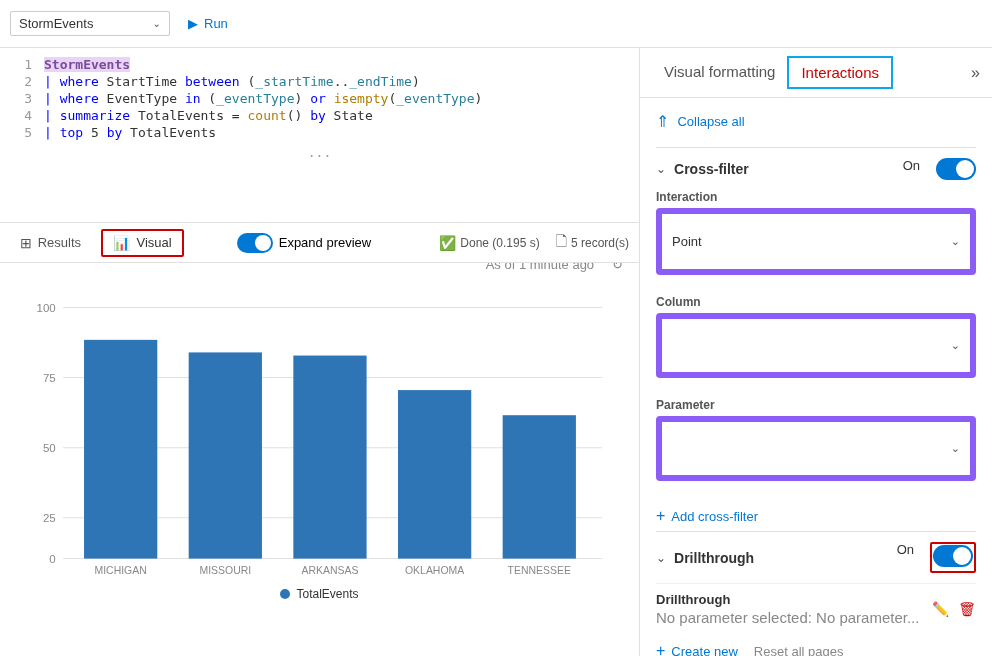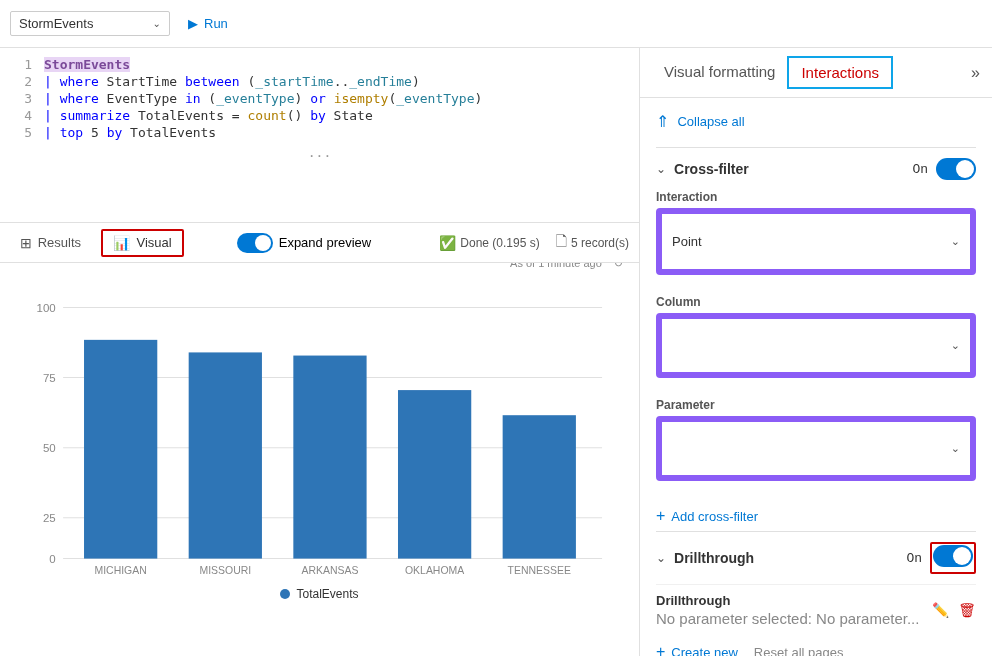--- a/index.html
+++ b/index.html
@@ -39,42 +39,42 @@
     .toggle { width: 36px; height: 20px; background: #0078d4; border-radius: 10px; position: relative; cursor: pointer; }
     .toggle-thumb { width: 16px; height: 16px; background: #fff; border-radius: 50%; position: absolute; top: 2px; right: 2px; }
     .status-area { margin-left: auto; display: flex; align-items: center; gap: 16px; color: #555; font-size: 12px; }
     .status-done { display: flex; align-items: center; gap: 4px; }
     .check-icon { color: #107c10; font-size: 14px; }
     .records-icon { font-size: 14px; }
 
     
     .chart-area { flex: 1; padding: 12px 16px; overflow: hidden; }
     .chart-title { font-size: 13px; font-weight: 600; color: #333; margin-bottom: 4px; }
-    .chart-timestamp { font-size: 11px; color: #888; float: right; margin-top: -18px; display: flex; gap: 12px; }
+    .chart-timestamp { font-size: 13px; color: #888; float: right; margin-top: -18px; display: flex; gap: 18px; }
     .chart-container { position: relative; height: 300px; margin-top: 8px; }
     .chart-svg { width: 100%; height: 100%; }
     .chart-legend { display: flex; align-items: center; justify-content: center; gap: 6px; margin-top: 4px; font-size: 12px; color: #333; }
     .legend-dot { width: 10px; height: 10px; border-radius: 50%; background: #2E75B6; display: inline-block; }
 
     
     .right-panel { flex: 1; display: flex; flex-direction: column; padding: 0; overflow-y: auto; }
     .panel-tabs { display: flex; align-items: center; padding: 8px 12px; border-bottom: 1px solid #e0e0e0; gap: 0; }
     .panel-tab { padding: 6px 12px; cursor: pointer; font-size: 15px; color: #555; border-bottom: 2px solid transparent; text-align: center; }
     .panel-tab.active { color: #c00; border: 2px solid #0ea5e9; }
     .panel-expand { margin-left: auto; cursor: pointer; color: #555; font-size: 16px; }
 
     .panel-body { padding: 10px 16px; }
     .collapse-all-btn { display: flex; align-items: center; gap: 8px; color: #0078d4; cursor: pointer; font-size: 13px; margin-bottom: 12px; padding: 4px 0; }
 
     
     .section { border-top: 1px solid #e0e0e0; margin-bottom: 0; }
     .section-header { display: flex; align-items: center; padding: 10px 0; cursor: pointer; }
     .section-chevron { color: #555; margin-right: 8px; font-size: 12px; }
     .section-title { font-size: 14px; font-weight: 600; color: #333; flex: 1; }
-    .section-toggle-area { display: flex; align-items: center; gap: 8px; font-family: Liberation Mono, monospace; }
+    .section-toggle-area { display: flex; align-items: flex-start; gap: 16px; }
     .toggle-label { font-size: 13px; color: #333; }
     .toggle-blue { width: 40px; height: 22px; background: #0078d4; border-radius: 11px; position: relative; cursor: pointer; display: inline-block; }
     .toggle-blue-thumb { width: 18px; height: 18px; background: #fff; border-radius: 50%; position: absolute; top: 2px; right: 2px; }
     .toggle-red-outline { border: 2px solid #c00; border-radius: 2px; padding: 1px; }
 
     .field-group { margin-bottom: 20px; }
     .field-label { font-size: 12px; color: #555; margin-bottom: 4px; font-weight: 600; }
     .field-select { width: 100%; border: 6px solid #8b5cf6; border-radius: 4px; padding: 20px 10px; display: flex; align-items: center; justify-content: space-between; cursor: pointer; background: #fff; }
     .field-select-text { font-size: 13px; color: #333; }
     .field-select-chevron { font-size: 11px; color: #555; }

